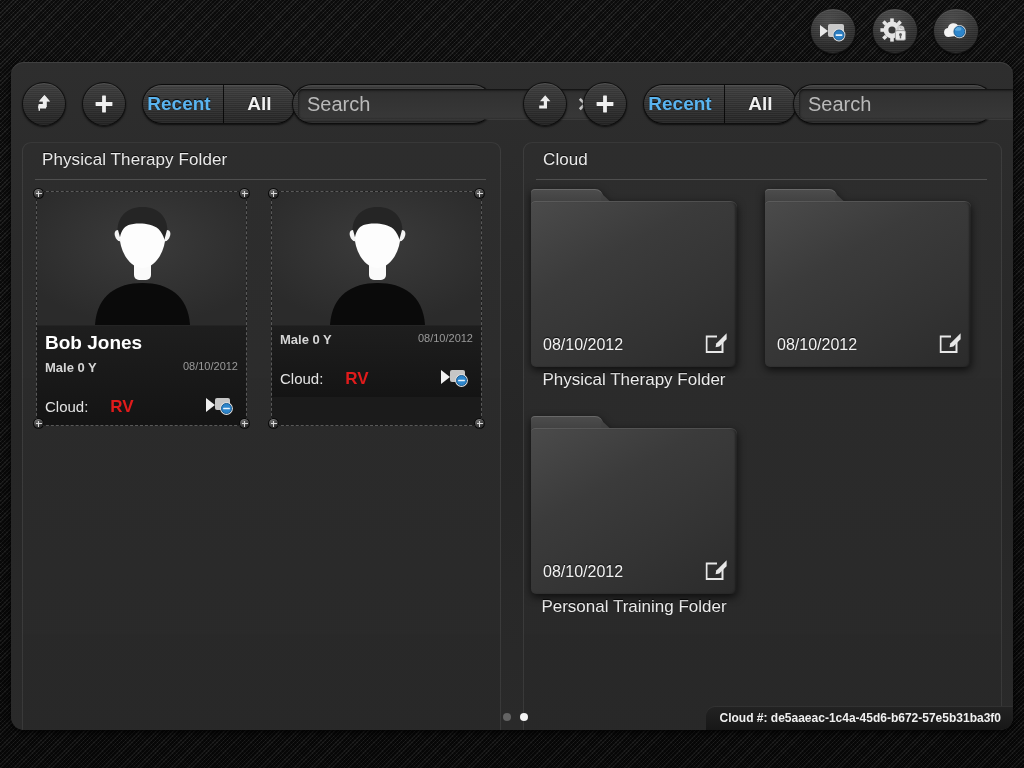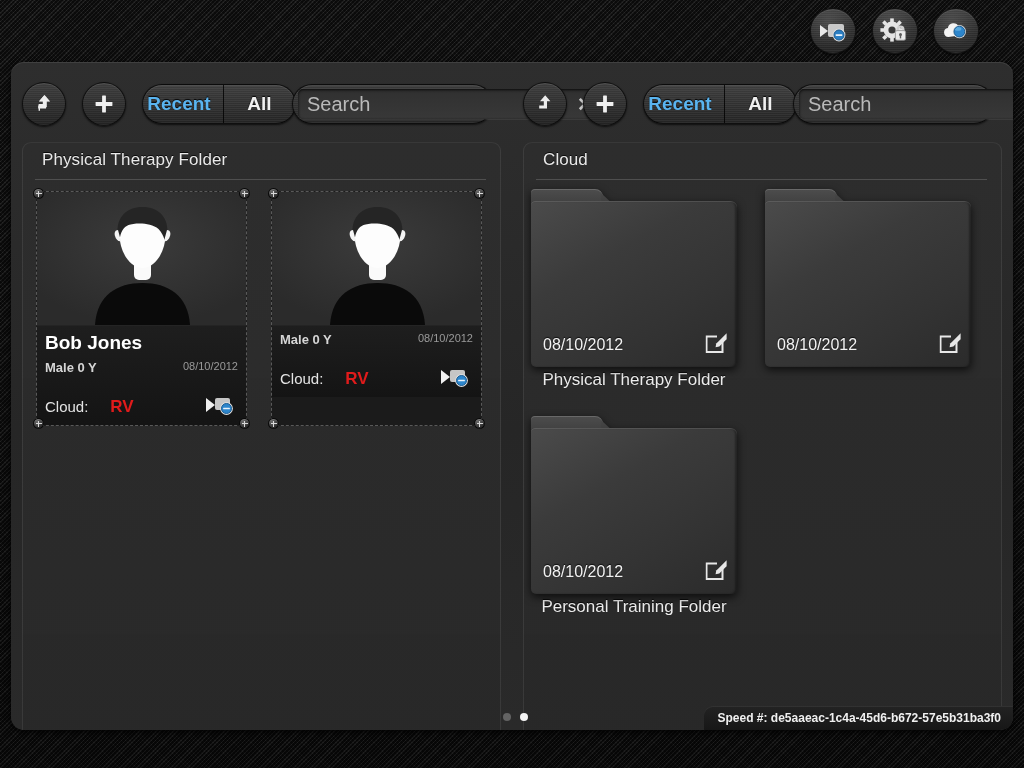--- a/index.html
+++ b/index.html
@@ -638,17 +638,17 @@
         </div>
       </div>
     </div>
 
     <div id="pager">
       <div class="dot"></div>
       <div class="dot active"></div>
     </div>
 
     <div id="statusbar">
-      <span>Speed #: de5aaeac-1c4a-45d6-b672-57e5b31ba3f0</span>
+      <span>Cloud #: de5aaeac-1c4a-45d6-b672-57e5b31ba3f0</span>
     </div>
 
   </div>
 </div>
 
 </body></html>

